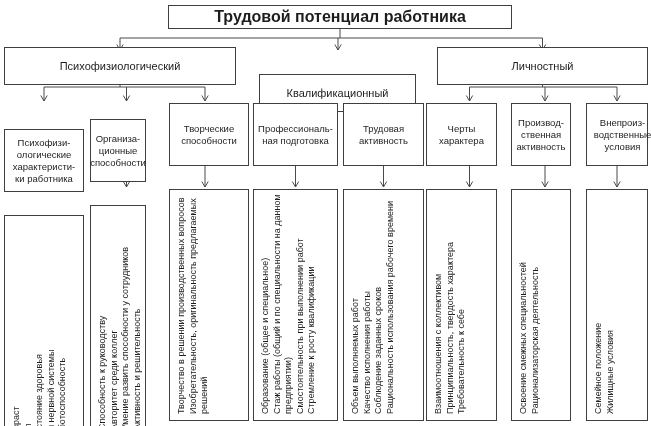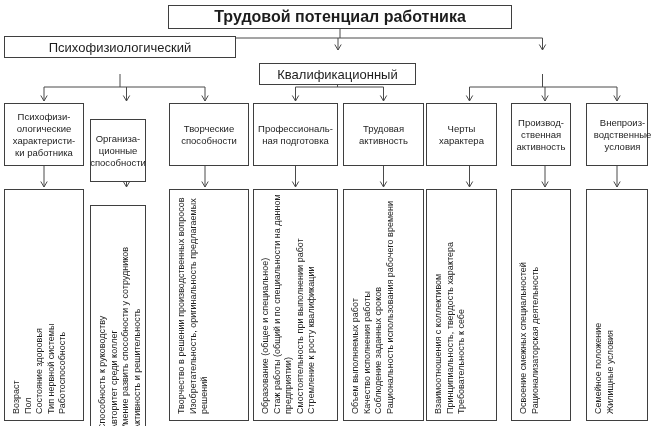--- a/index.html
+++ b/index.html
@@ -17,27 +17,27 @@
     position: absolute;
     box-sizing: border-box;
     border: 1px solid #3f3f3f;
     background: #ffffff;
     display: flex;
     align-items: center;
     justify-content: center;
     text-align: center;
   }
   .title-box { left: 168px; top: 5px; width: 344px; height: 24px; font-weight: bold; font-size: 16px; }
-  .group-box { top: 36px; height: 22px; font-size: 13px; }
+  .group-box { top: 47px; height: 38px; font-size: 11px; }
   .g1 { left: 4px;   width: 232px; }
   .g2 { left: 259px; width: 157px; margin-top: 27px; }
   .g3 { left: 437px; width: 211px; }
   .head-box { top: 103px; height: 63px; font-size: 9.5px; line-height: 12px; white-space: pre-line; }
   .list-box { top: 189px; height: 232px; display: block; }
-  .c1 { left: 4px;   width: 80px; }
+  .c1 { left: 4px;   width: 80px; margin-top: 26px; }
   .c2 { left: 90px;  width: 56px; margin-top: 16px; }
   .c3 { left: 169px; width: 80px; }
   .c4 { left: 253px; width: 85px; }
   .c5 { left: 343px; width: 81px; }
   .c6 { left: 426px; width: 71px; }
   .c7 { left: 511px; width: 60px; }
   .c8 { left: 586px; width: 62px; padding-left: 11px; }
   .vtext {
     position: absolute;
     left: 0; top: 230px;
@@ -99,20 +99,21 @@
       <path d="M469.5,166 V187" marker-end="url(#arr)"></path>
       <path d="M545,166 V187" marker-end="url(#arr)"></path>
       <path d="M617,166 V187" marker-end="url(#arr)"></path>
     </g>
   </svg>
 
   <div class="box title-box">Трудовой потенциал работника</div>
 
   <div class="box group-box g1">Психофизиологический</div>
   <div class="box group-box g2">Квалификационный</div>
+  <div class="box group-box g3">Личностный</div>
 
   <div class="box head-box c1">Психофизи-
 ологические
 характеристи-
 ки работника</div>
   <div class="box head-box c2">Организа-
 ционные
 способности</div>
   <div class="box head-box c3">Творческие
 способности</div>

